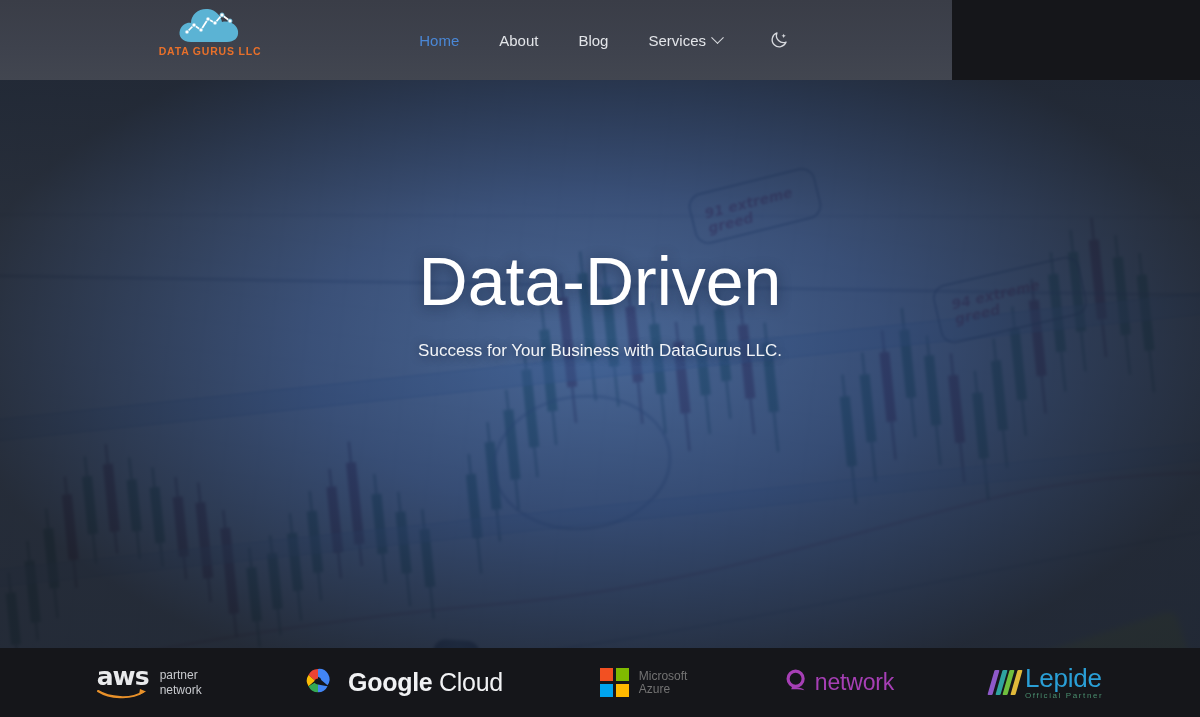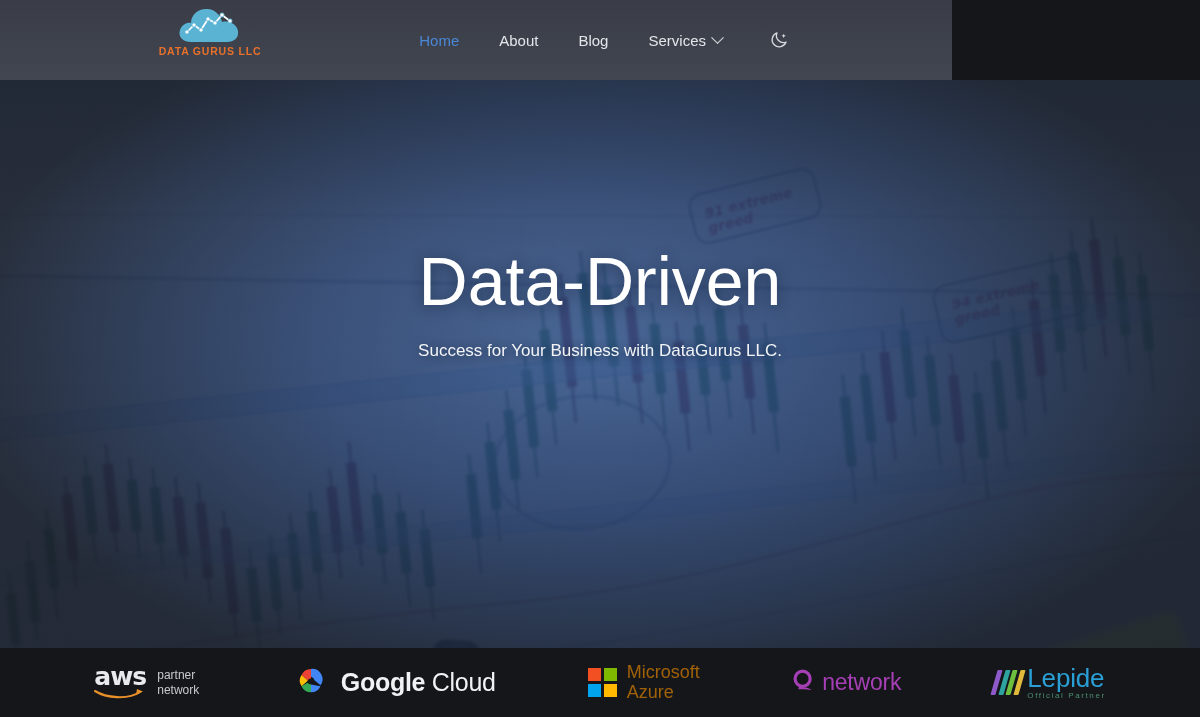--- a/index.html
+++ b/index.html
@@ -140,21 +140,21 @@
   
   .gcloud { display: flex; align-items: center; gap: 11px; }
   .gc-word { font-size: 25px; color: #f1f2f4; letter-spacing: -0.3px; }
   .gc-word b { font-weight: bold; }
 
   
   .azure { display: flex; align-items: center; gap: 10px; }
   .ms-grid { display: grid; grid-template-columns: 13px 13px; grid-template-rows: 13px 13px; gap: 2.5px; }
   .ms-grid i { display: block; width: 13px; height: 13px; }
   .az-words { display: flex; flex-direction: column; line-height: 1.08; }
-  .az-words span { font-size: 18px; color: #a16207; }
+  .az-words span { font-size: 12px; color: #737373; }
 
   
   .quaeris { display: flex; align-items: center; gap: 7px; }
   .q-word { font-size: 23px; color: #a63fb5; letter-spacing: -0.2px; }
 
   
   .lepide { display: flex; align-items: center; gap: 6px; }
   .lp-bars { display: flex; gap: 2.5px; transform: skewX(-16deg); }
   .lp-bars i { display: block; width: 5px; height: 25px; border-radius: 1px; }
   .lp-text { display: flex; flex-direction: column; line-height: 1; }

